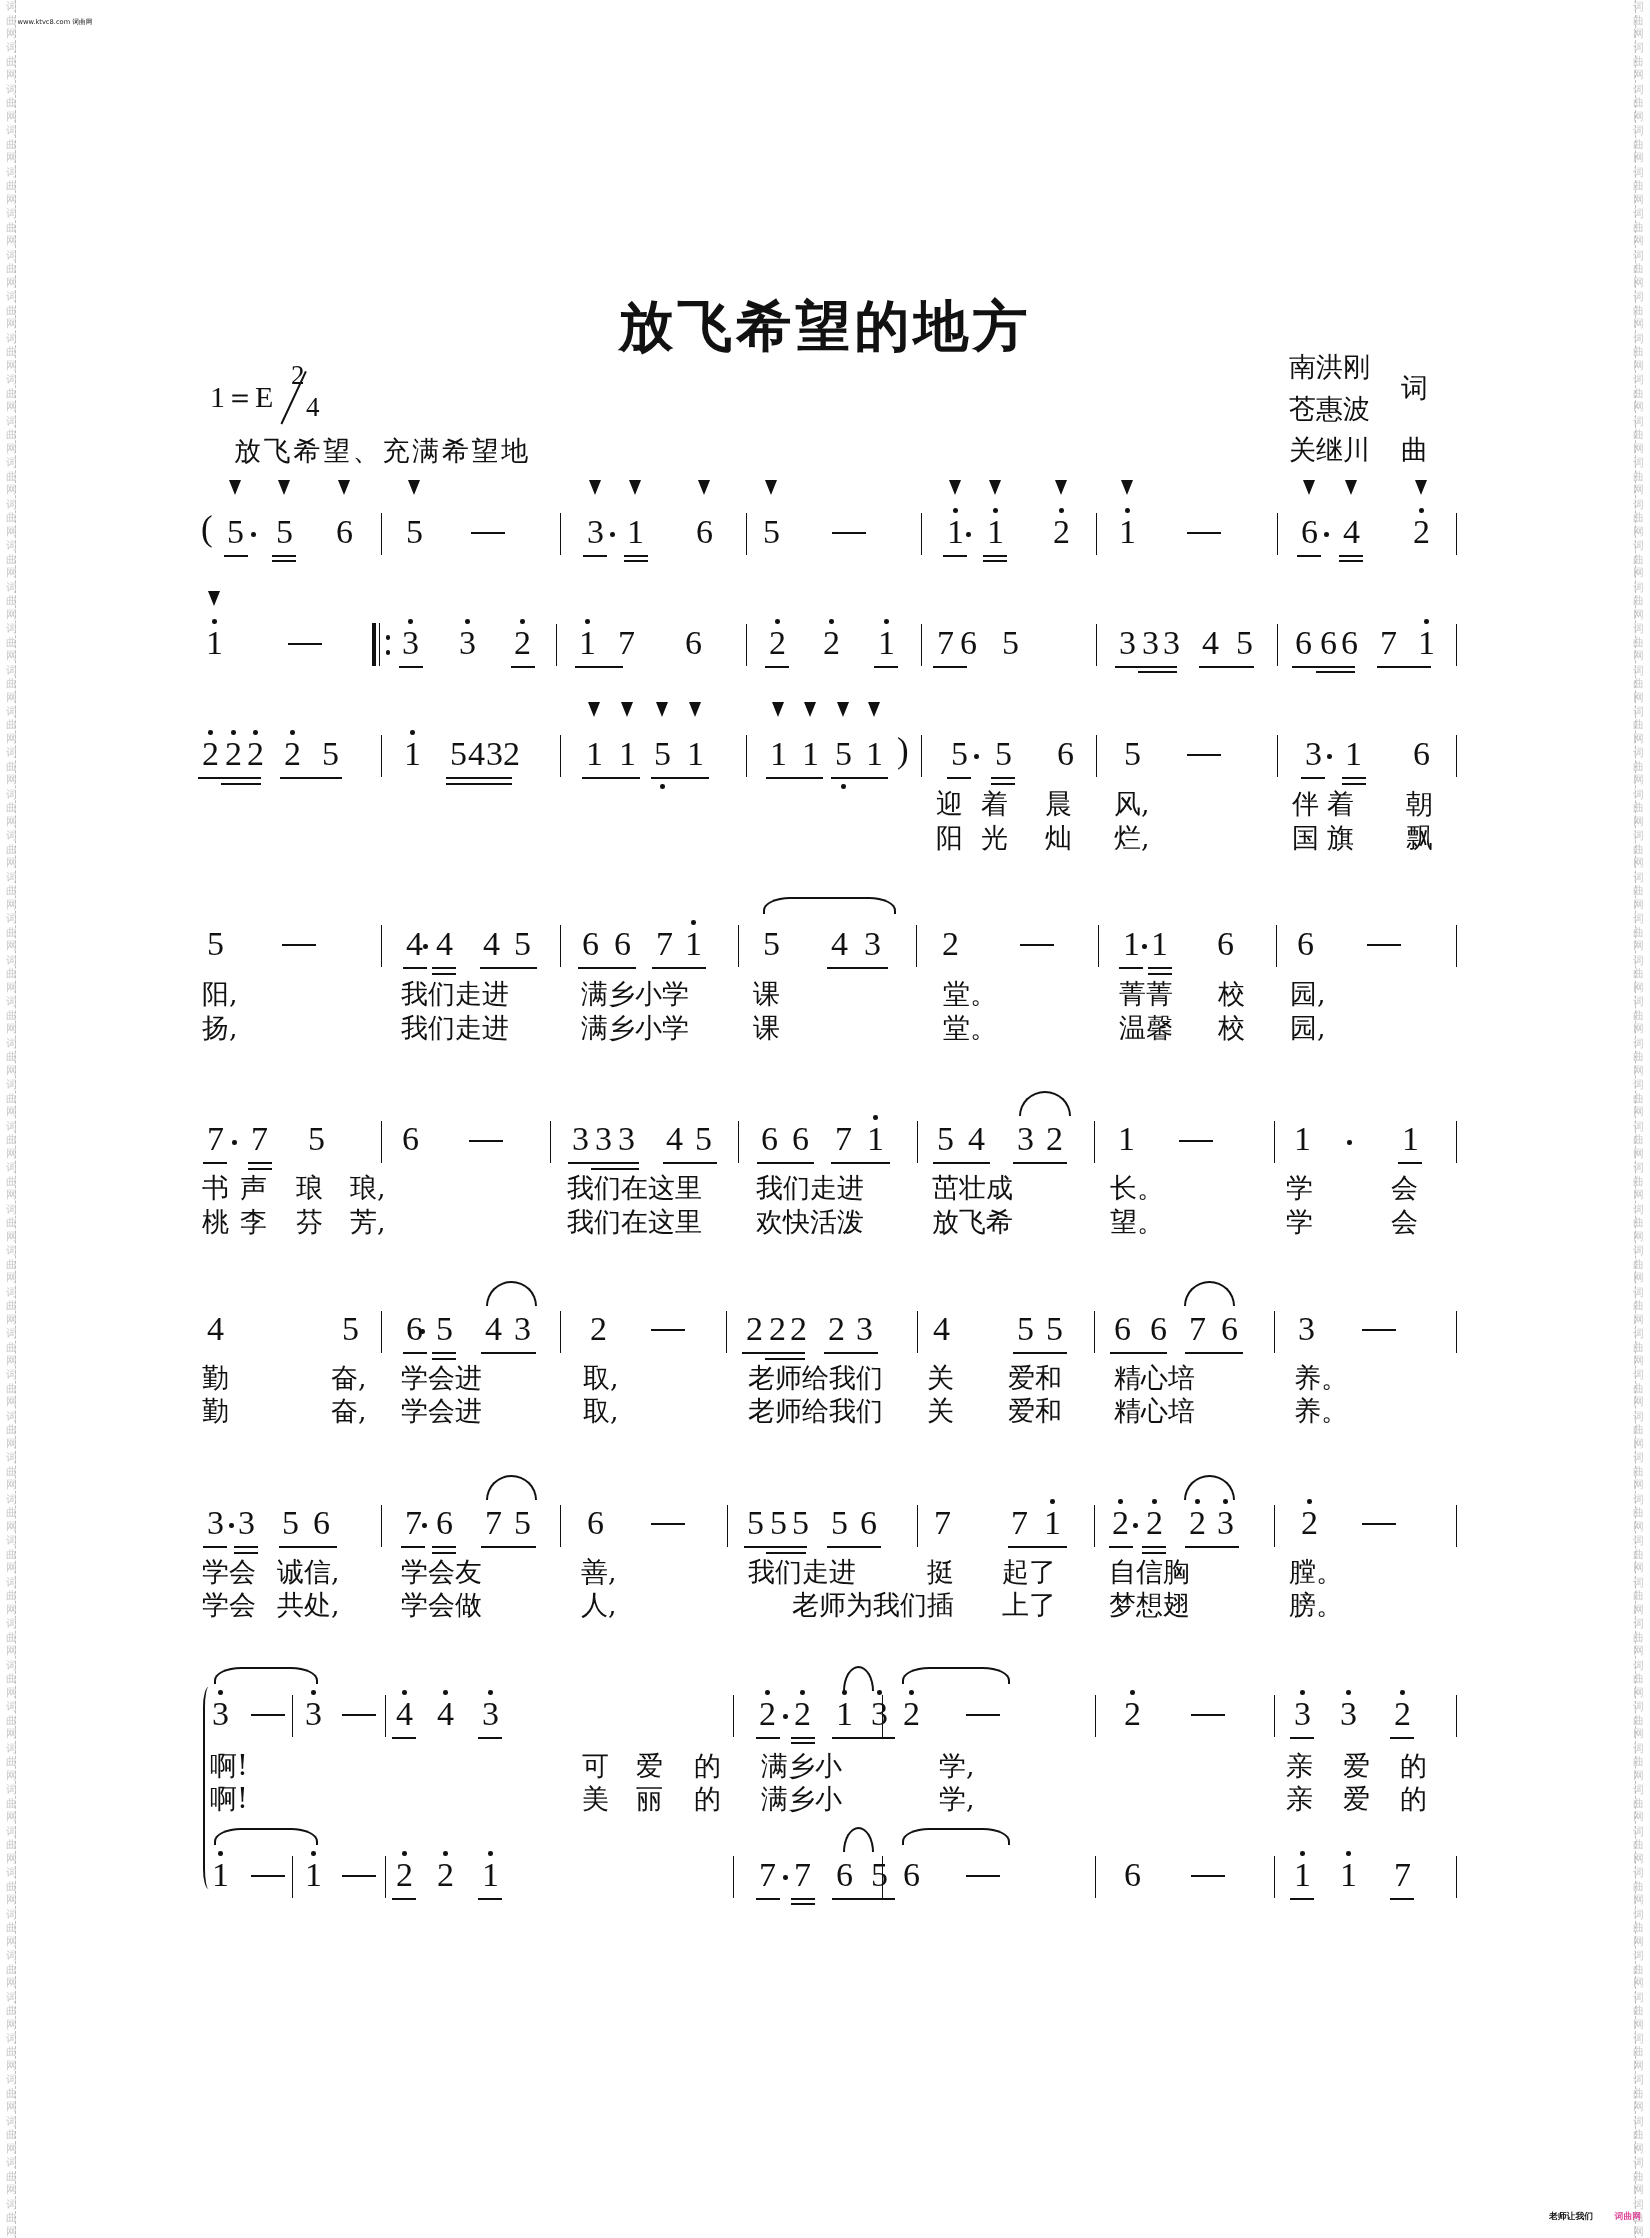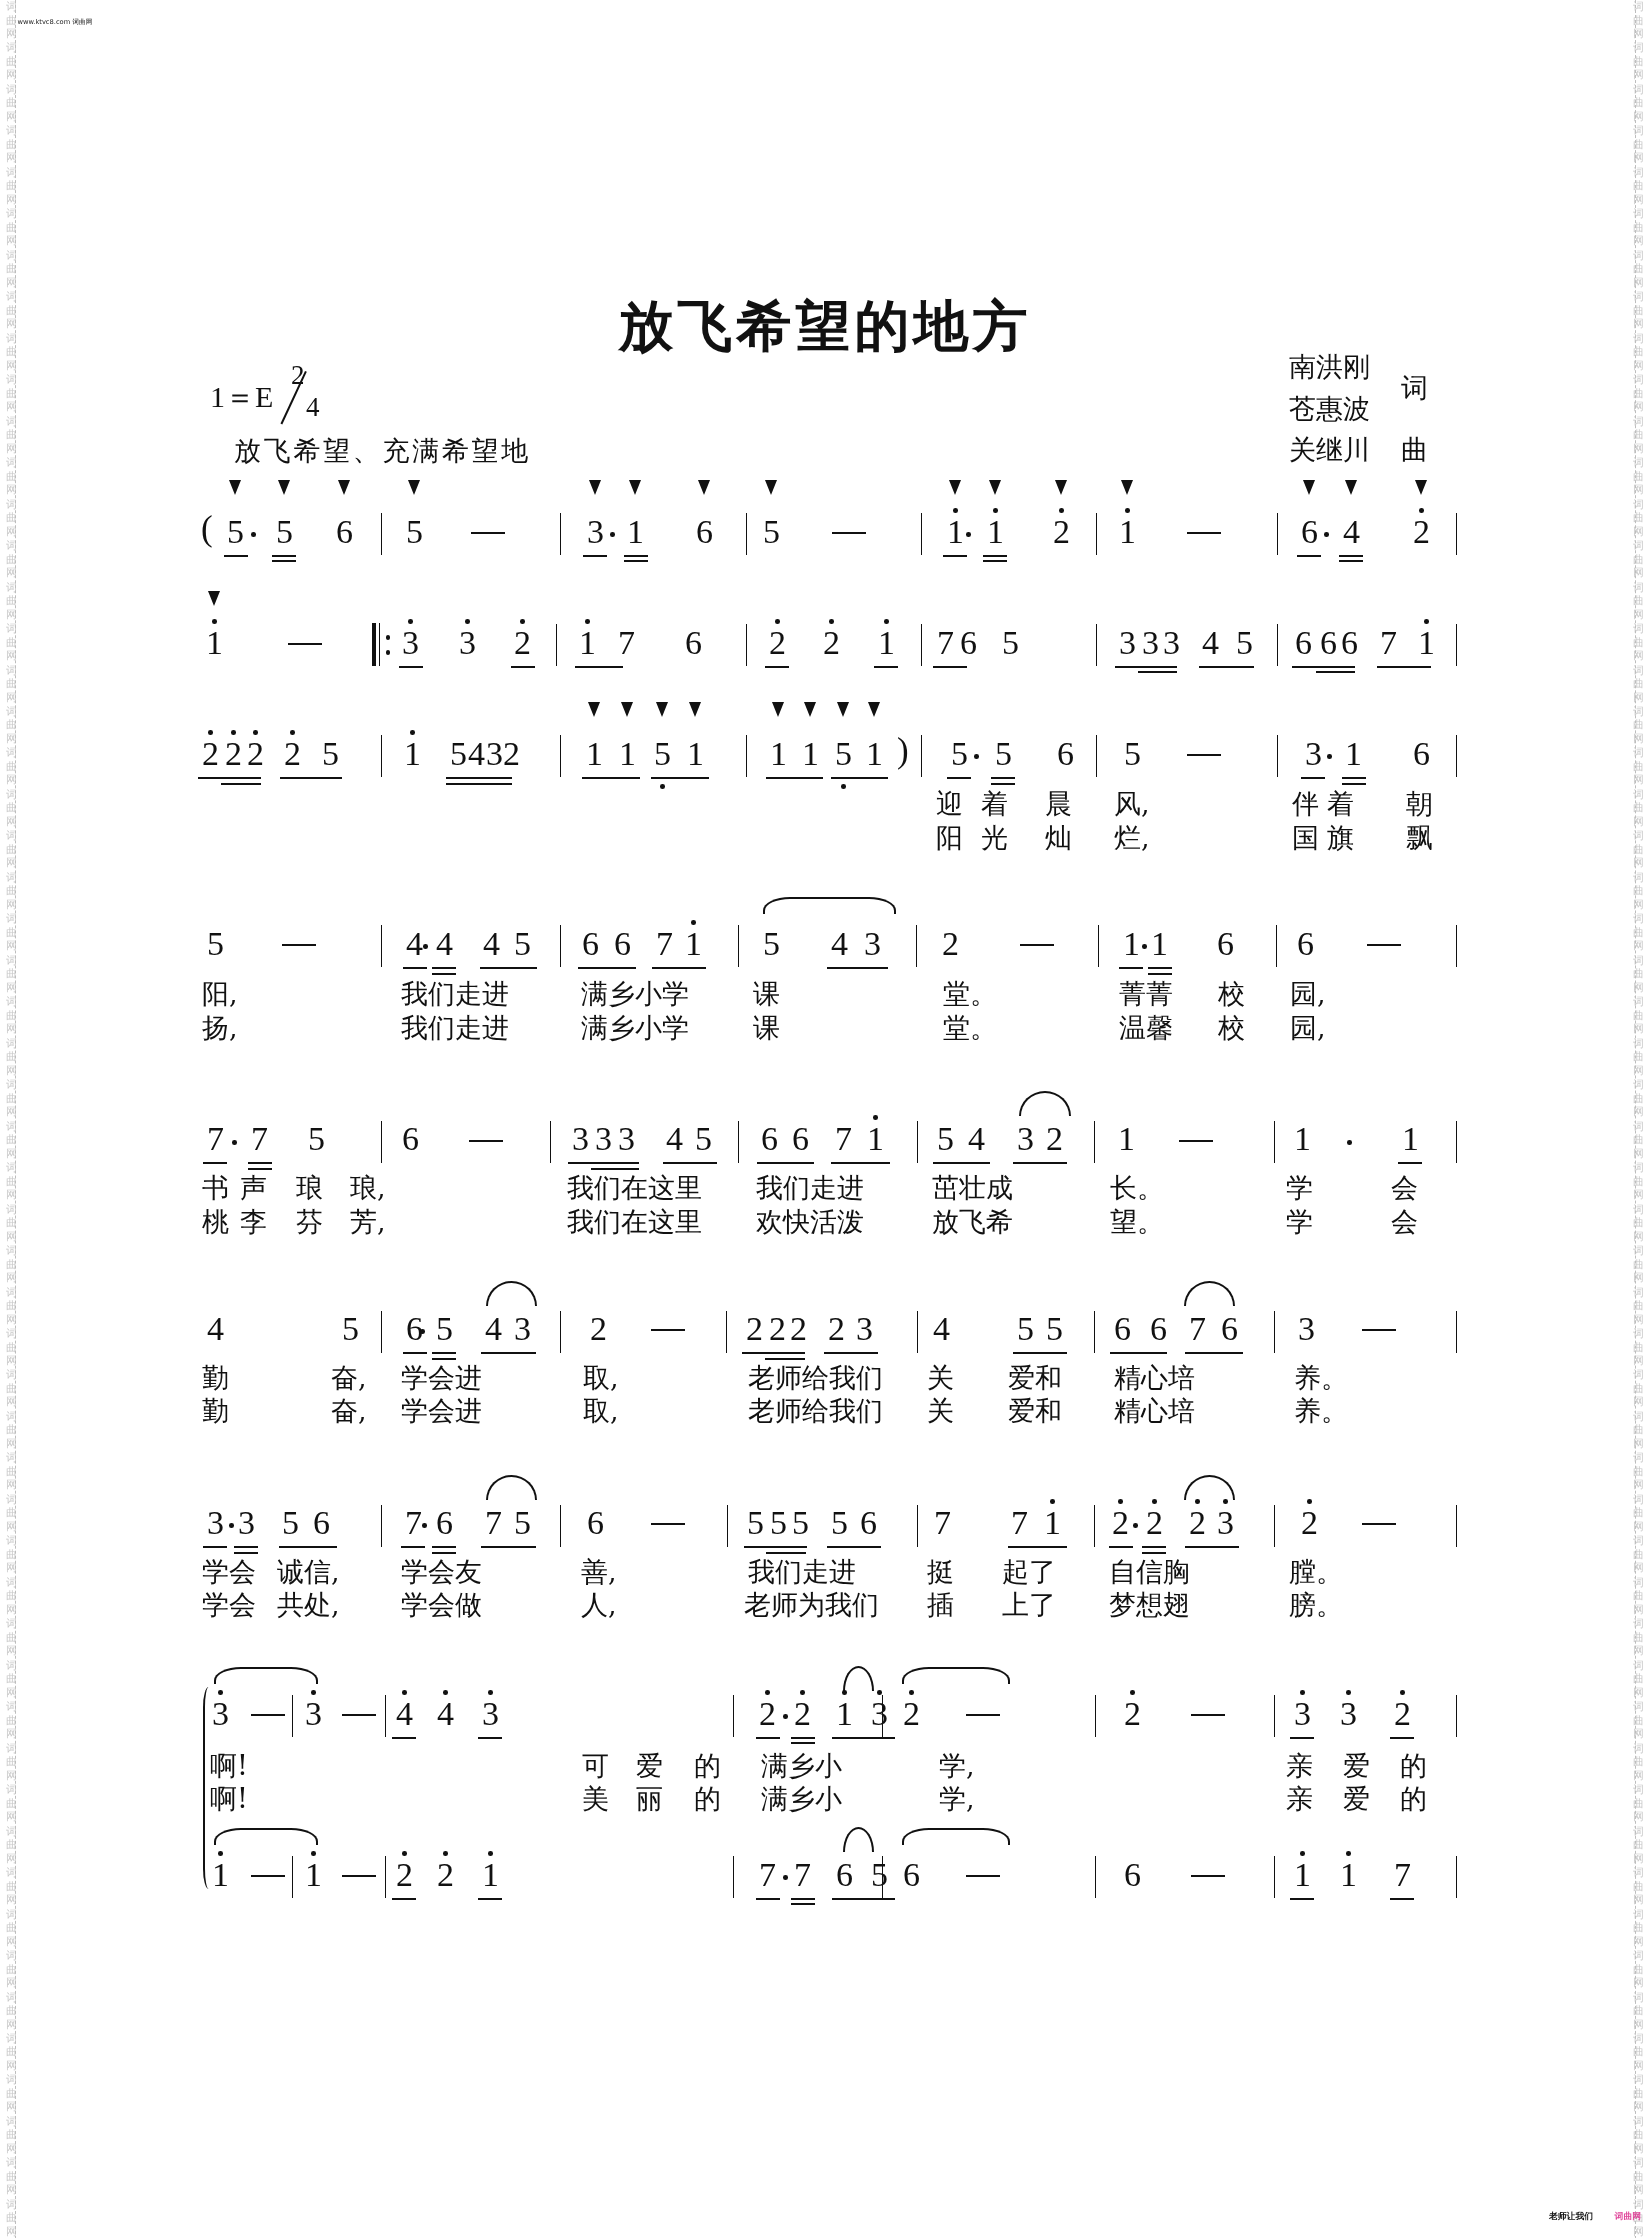--- a/index.html
+++ b/index.html
@@ -1098,21 +1098,21 @@
     <div class="lyric" style="left: 581px; top: 1556px;">善,</div>
     <div class="lyric" style="left: 748px; top: 1556px;">我们走进</div>
     <div class="lyric" style="left: 927px; top: 1556px;">挺</div>
     <div class="lyric" style="left: 1002px; top: 1556px;">起了</div>
     <div class="lyric" style="left: 1109px; top: 1556px;">自信胸</div>
     <div class="lyric" style="left: 1289px; top: 1556px;">膛。</div>
     <div class="lyric" style="left: 202px; top: 1589px;">学会</div>
     <div class="lyric" style="left: 277px; top: 1589px;">共处,</div>
     <div class="lyric" style="left: 401px; top: 1589px;">学会做</div>
     <div class="lyric" style="left: 581px; top: 1589px;">人,</div>
-    <div class="lyric" style="left: 744px; top: 1589px;">老师为我们</div>
+    <div class="lyric" style="left: 792px; top: 1589px;">老师为我们</div>
     <div class="lyric" style="left: 927px; top: 1589px;">插</div>
     <div class="lyric" style="left: 1002px; top: 1589px;">上了</div>
     <div class="lyric" style="left: 1109px; top: 1589px;">梦想翅</div>
     <div class="lyric" style="left: 1289px; top: 1589px;">膀。</div>
     <div class="lyric" style="left: 210px; top: 1750px;">啊!</div>
     <div class="lyric" style="left: 582px; top: 1750px;">可</div>
     <div class="lyric" style="left: 636px; top: 1750px;">爱</div>
     <div class="lyric" style="left: 694px; top: 1750px;">的</div>
     <div class="lyric" style="left: 761px; top: 1750px;">满乡小</div>
     <div class="lyric" style="left: 939px; top: 1750px;">学,</div>

